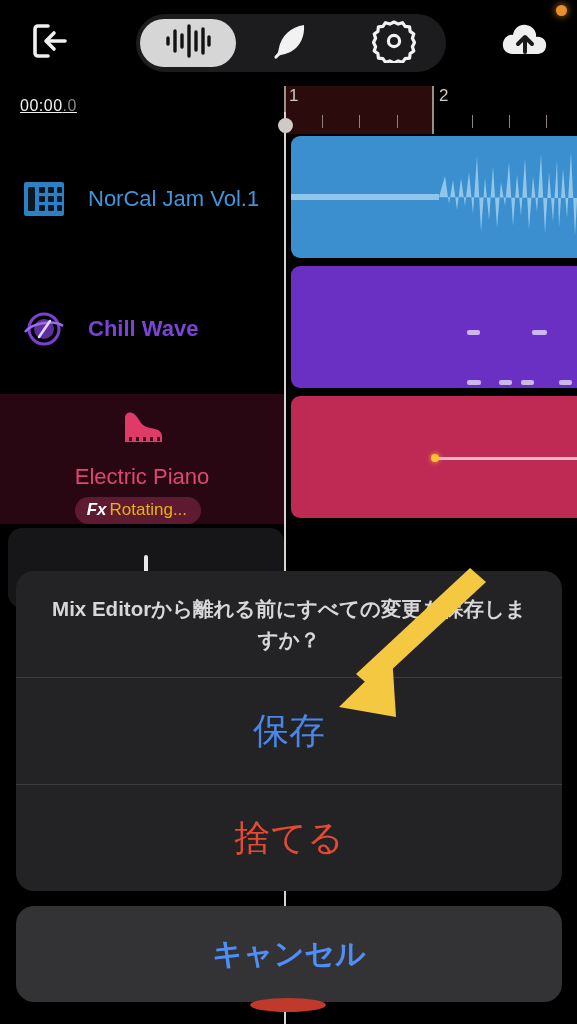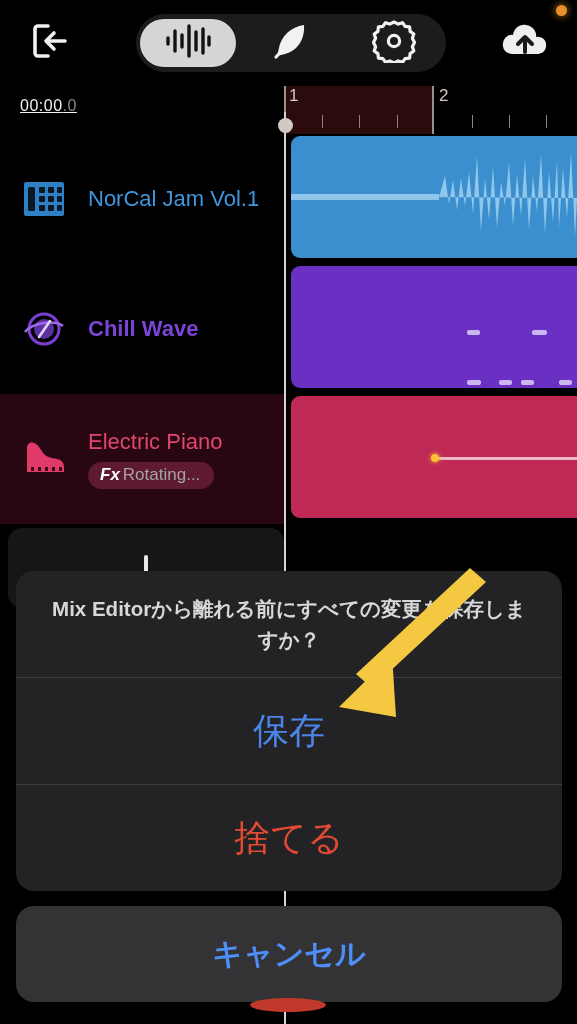--- a/index.html
+++ b/index.html
@@ -68,37 +68,37 @@
   }
 
   
   .tracks { position:absolute; left:0; top:134px; width:264px; }
   .track-head {
     position:relative; width:284px; height:130px;
     display:flex; align-items:center;
   }
   .track-head.t1 { background:#000; }
   .track-head.t2 { background:#000; }
-  .track-head.t3 { background:#290712; }
+  .track-head.t3 { background:#290712;flex-direction:column; }
   .track-icon {
     width:88px; min-width:88px; height:130px;
     display:flex; align-items:center; justify-content:center;
   }
   .track-meta { display:flex; flex-direction:column; justify-content:center; gap:6px; }
   .track-name { font-size:22px; line-height:1.22; max-width:180px; }
   .t1 .track-name { color:#3f96dd; }
   .t2 .track-name { color:#7b43d6;font-weight:bold; }
   .t3 .track-name { color:#e0476f; }
   .fx-chip {
     display:inline-flex; align-items:center; gap:3px;
     background:#5e1a30; border-radius:14px;
     padding:3px 14px 4px 12px; width:fit-content;
   }
   .fx-tag { font-style:italic; font-weight:bold; font-size:17px; color:#fff; }
-  .fx-name { font-size:17px; color:#a3a3a3; }
+  .fx-name { font-size:17px; color:#eab308; }
 
   .add-track {
     position:absolute; left:8px; top:528px;
     width:276px; height:80px;
     background:#161618; border-radius:14px;
     display:flex; align-items:flex-start; justify-content:center;
     padding-top:22px;
   }
 
   

